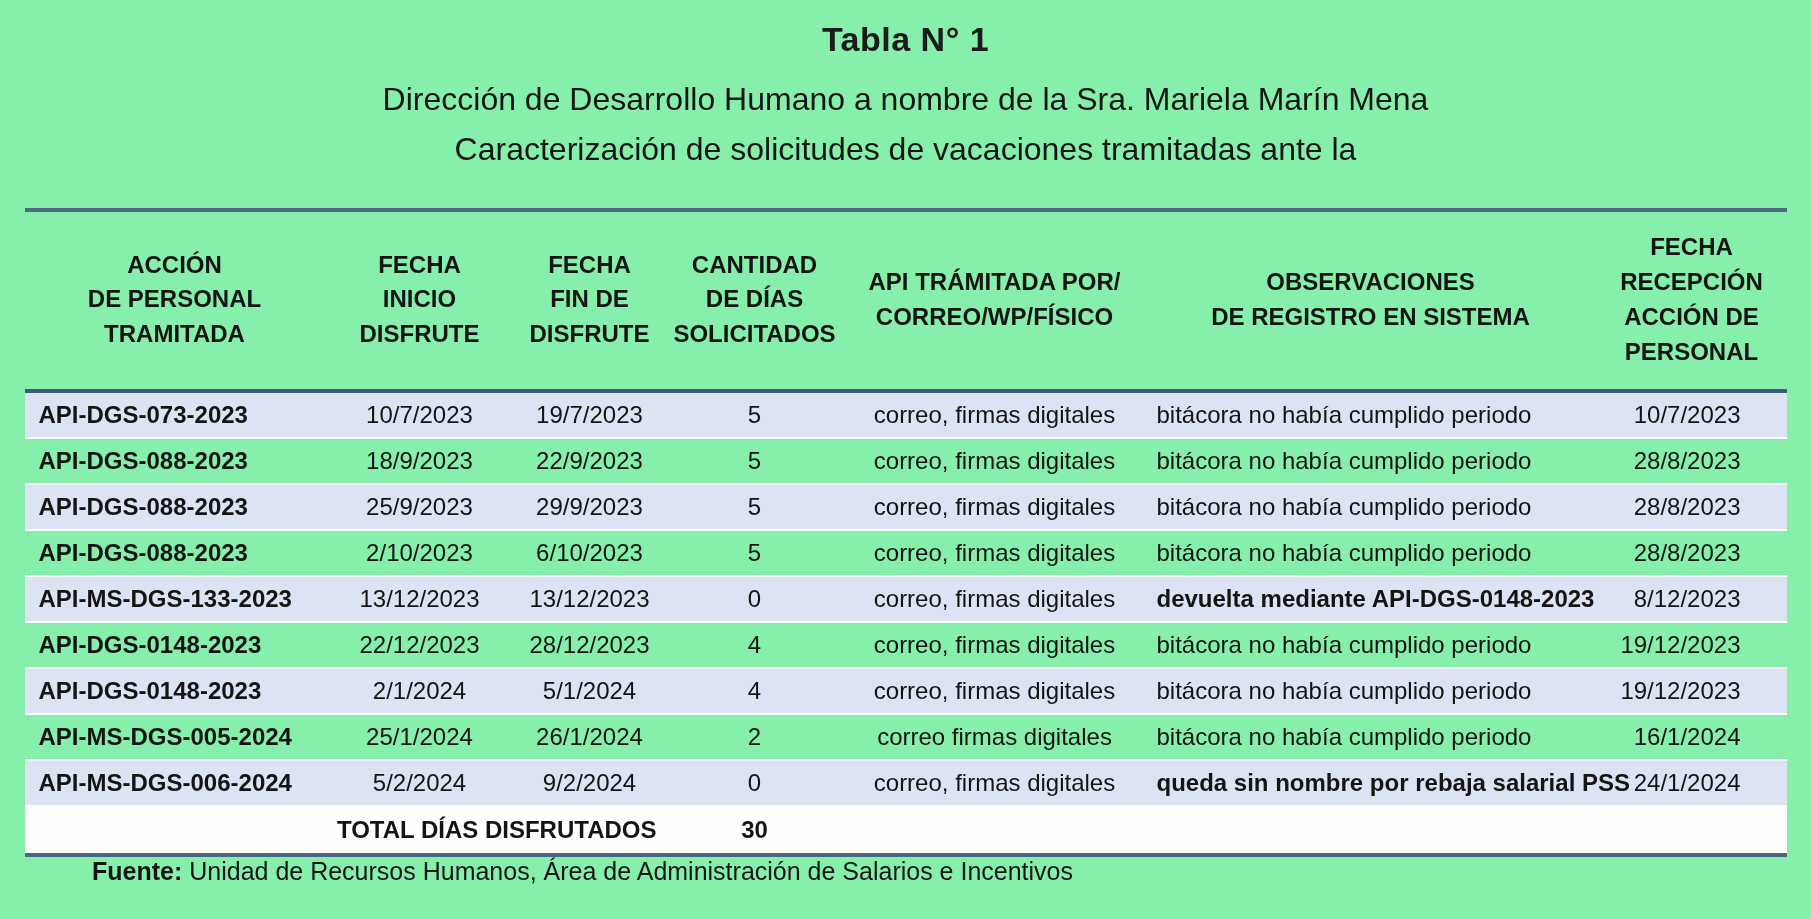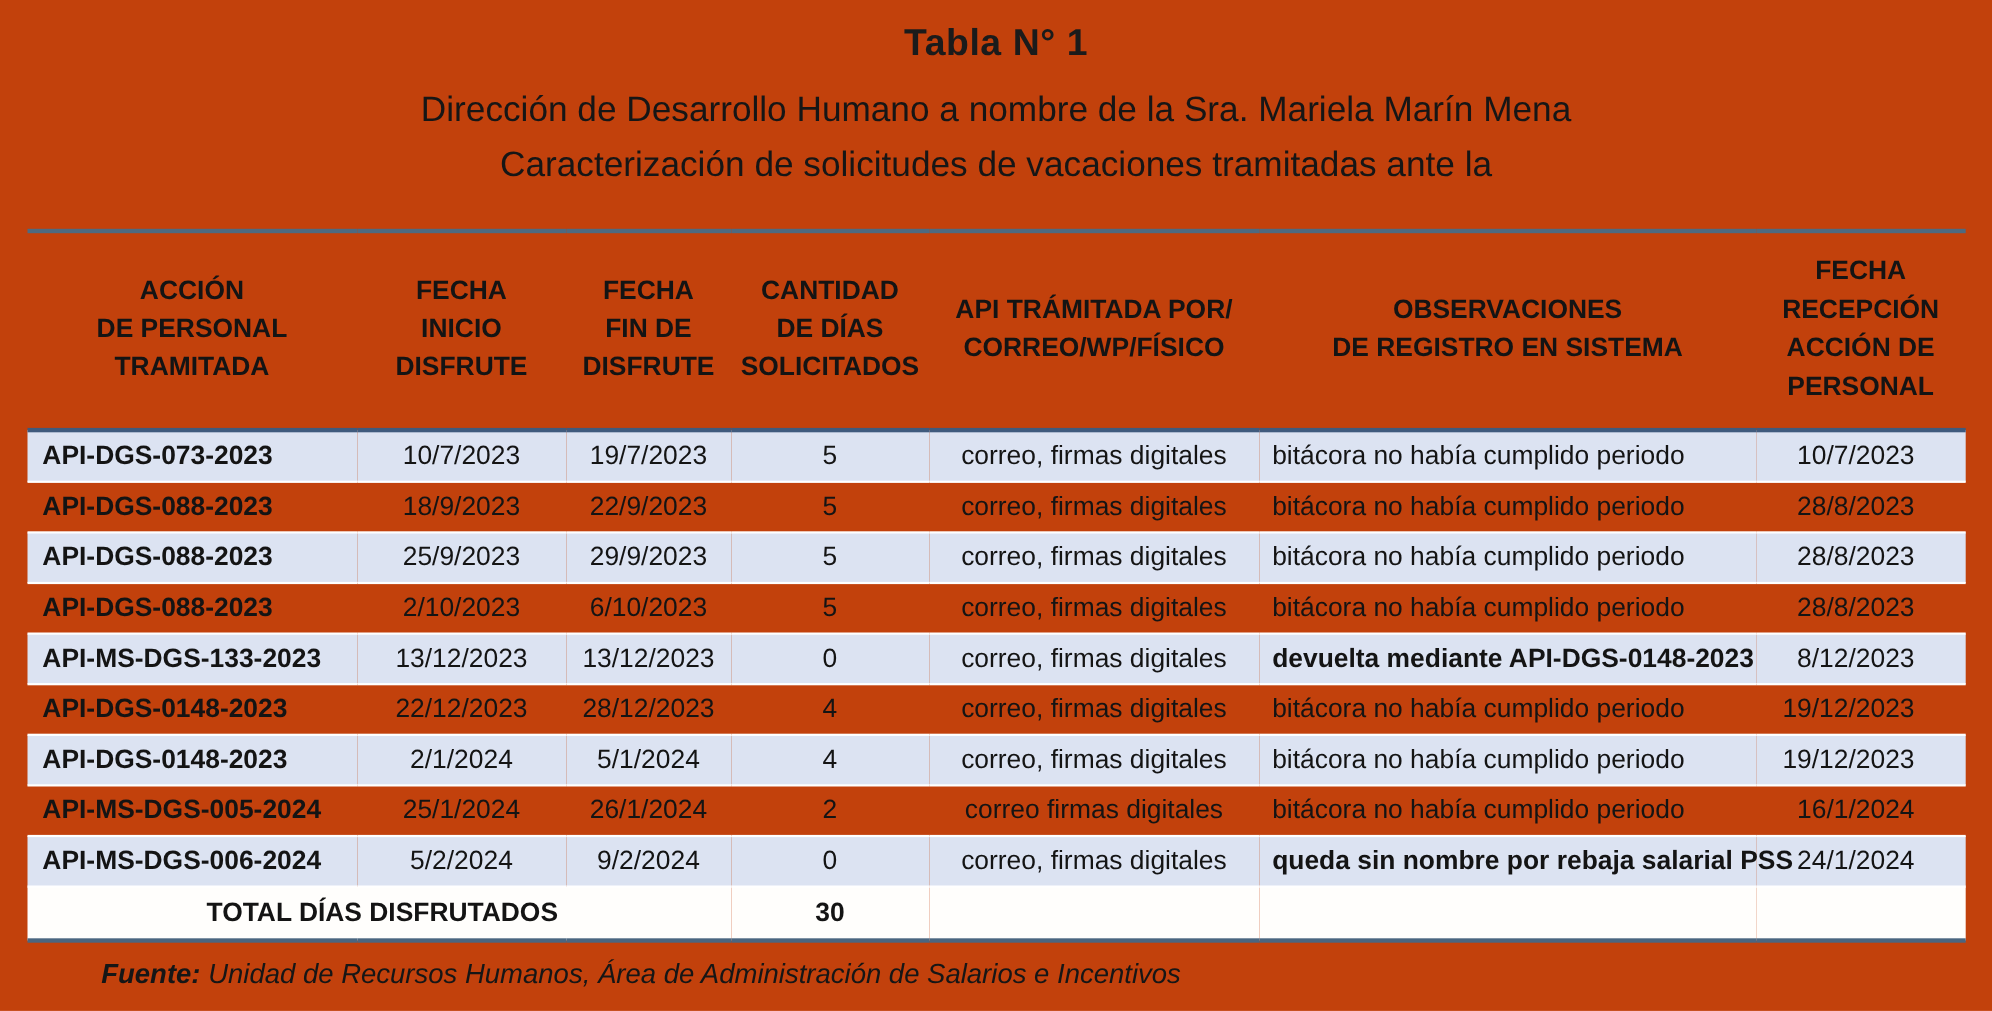--- a/index.html
+++ b/index.html
@@ -1,21 +1,21 @@
 <!DOCTYPE html>
 <html><head>
 <meta charset="utf-8">
 <style>
   html, body { margin: 0; padding: 0; }
   body { background: #ffffff; }
   .page {
     position: relative;
     width: 1811px;
     height: 919px;
-    background: #c2410c;
+    background: #86efac;
     font-family: "Liberation Sans", sans-serif;
     color: #1b1b1b;
     overflow: hidden;
   }
   
   .titles { padding-top: 20px; text-align: center; }
   .table-number {
     font-size: 34px;
     font-weight: bold;
     letter-spacing: 0.5px;
@@ -70,28 +70,27 @@
   td.cell-center { text-align: center; }
   td.cell-obs { text-align: left; padding-left: 12px; }
   td.obs-bold { font-weight: bold; }
   td.cell-received { text-align: right; padding-right: 46px; }
 
   tr.total-row td {
     font-weight: bold;
     height: 44px;
     background: #fffefc;
   }
-  tr.total-row td.total-label { text-align: center; padding-left: 14px; }
+  tr.total-row td.total-label { text-align: right; padding-left: 14px; }
 
   
   .source-line {
-    margin: 15px 0 0 92px;
+    margin: 0 0 0 92px;
     font-size: 25px;
     color: #161616;
-    font-style: italic;
   }
   .source-line .src-label { font-weight: bold; }
 </style>
 </head>
 <body>
 
 <div class="page">
 
   <div class="titles">
     <div class="table-number">Tabla N° 1</div>

